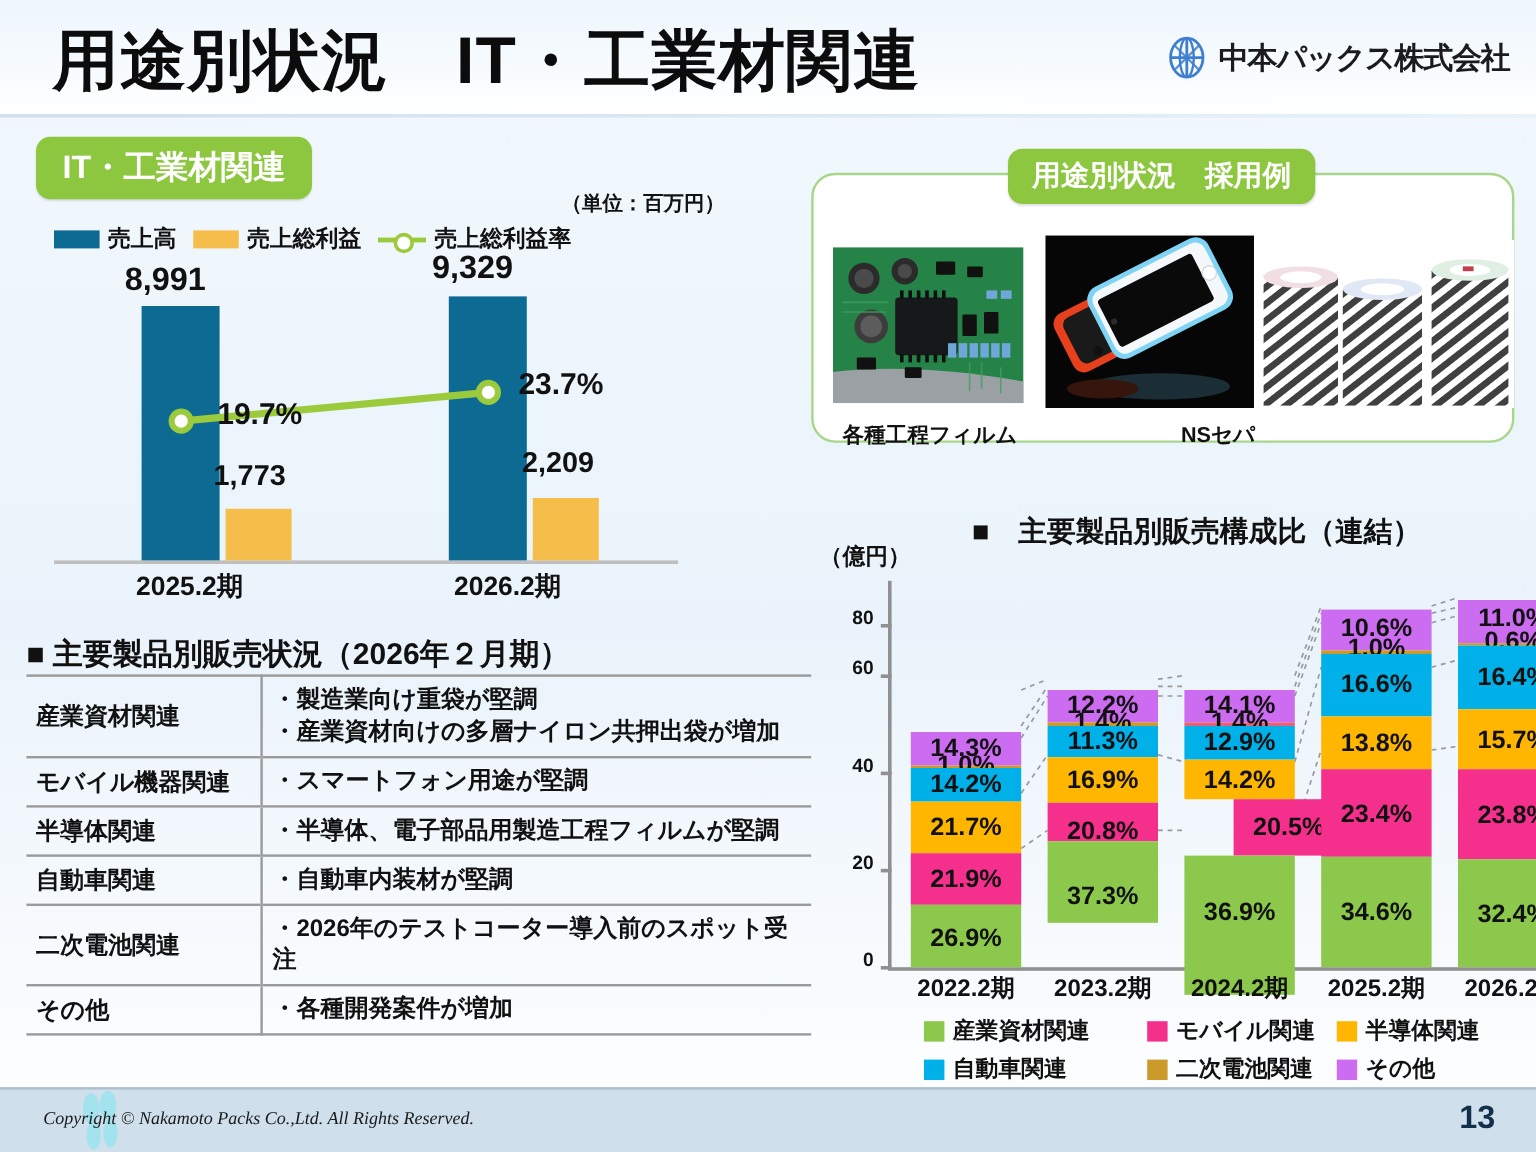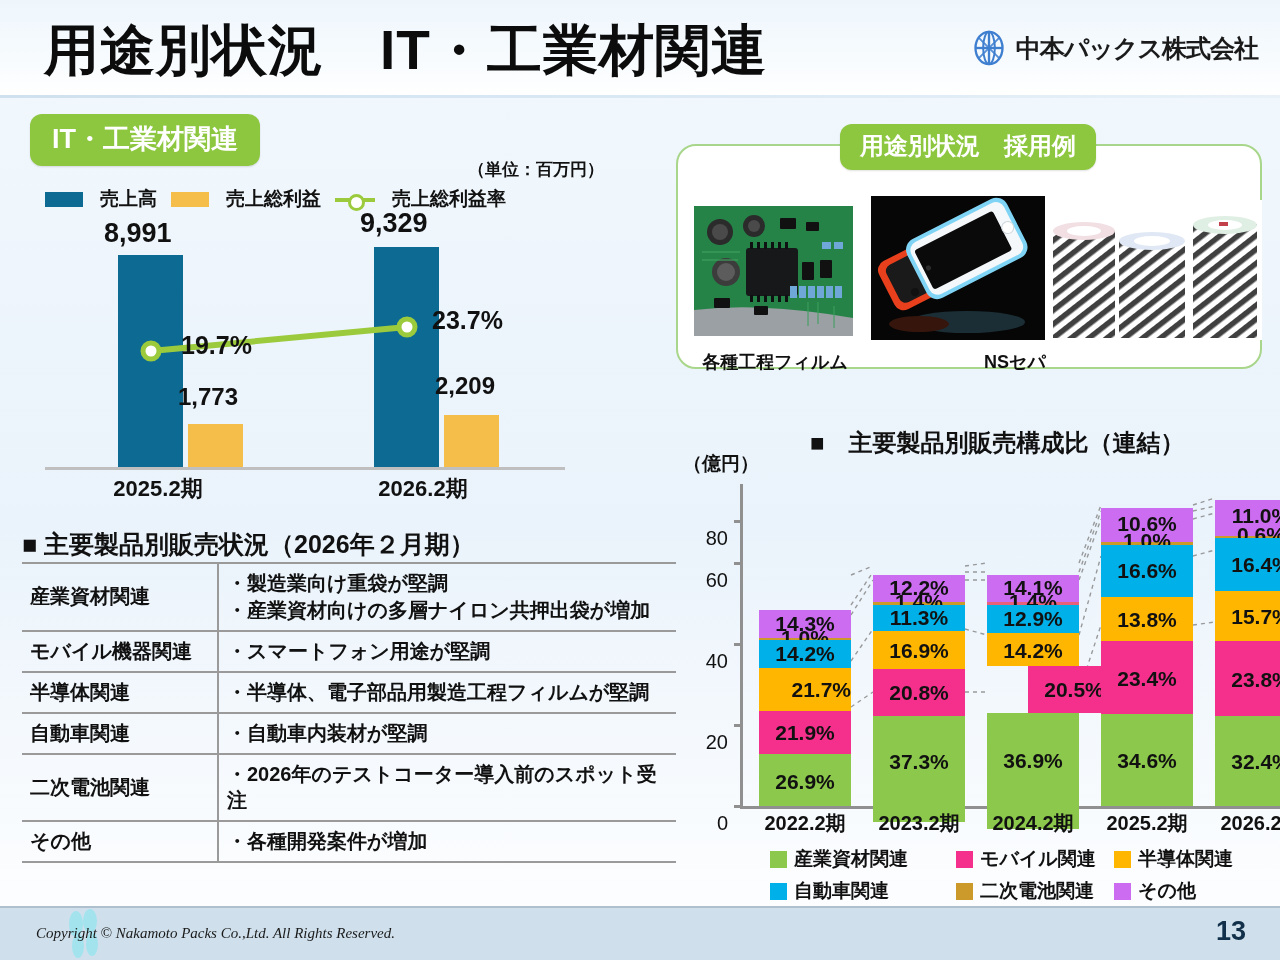--- a/index.html
+++ b/index.html
@@ -25,21 +25,21 @@
   
   .pill { display:inline-block; background:#8DC73F; color:#fff; font-weight:bold;
     border-radius:12px; text-align:center; white-space:nowrap;
     box-shadow:0 1px 2px rgba(0,0,0,.12); }
 
   
   .it-badge { position:absolute; left:30px; top:114px; padding:7px 22px 9px; font-size:27px; }
   .unit-note { position:absolute; left:468px; top:158px; font-size:17px; font-weight:bold; color:#111; }
 
   .bl-legend { position:absolute; left:45px; top:186px; display:flex; align-items:center; gap:14px; }
-  .lg-item { display:flex; align-items:center; gap:17px; }
+  .lg-item { display:flex; align-items:center; gap:7px; }
   .lg-sw { width:38px; height:15px; flex:none; }
   .lg-line { position:relative; width:40px; height:15px; flex:none; }
   .lg-line::before { content:""; position:absolute; left:0; top:6px; width:40px; height:4px; background:#9BCB3C; }
   .lg-line::after { content:""; position:absolute; left:13px; top:2px; width:11px; height:11px;
     border-radius:50%; background:#fff; border:3px solid #9BCB3C; }
   .lg-lb { font-size:19px; font-weight:bold; color:#111; white-space:nowrap; }
 
   .bl-chart { position:absolute; left:45px; top:215px; width:520px; height:255px; }
   .axis-line { position:absolute; left:0; bottom:0; width:520px; height:3px; background:#bfbfbf; }
   .bar { position:absolute; bottom:3px; }
@@ -72,21 +72,21 @@
   .cap { position:absolute; font-size:18px; font-weight:bold; color:#111;
     text-align:center; white-space:nowrap; }
 
   
   .sc-title { position:absolute; left:810px; top:427px; font-size:24px; font-weight:bold; color:#111; white-space:nowrap; }
   .sc-unit { position:absolute; left:683px; top:451px; font-size:19px; font-weight:bold; color:#111; }
   .sc-area { position:absolute; left:676px; top:470px; width:604px; height:370px; }
   .yax { position:absolute; left:64px; top:14px; width:3px; height:322px; background:#909090; }
   .ytick { position:absolute; left:58px; width:9px; height:3px; background:#909090; }
   .ylab { position:absolute; left:0; width:52px; text-align:right;
-    font-size:20px; font-weight:normal; color:#111;margin-top:20px; }
+    font-size:16px; font-weight:bold; color:#111; }
   .xax { position:absolute; left:64px; top:336px; width:540px; height:3px; background:#909090; }
   .sbar { position:absolute; width:92px; }
   .seg { position:relative; width:92px; }
   .seg span { position:absolute; left:0; width:92px; text-align:center;
     font-size:21px; font-weight:bold; color:#111; }
   .sx { position:absolute; top:340px; width:112px; text-align:center;
     font-size:20px; font-weight:bold; color:#111; }
   .conn { position:absolute; left:0; top:0; pointer-events:none; }
 
   .sc-legend { position:absolute; left:770px; top:846px; width:470px;
@@ -365,21 +365,21 @@
       <div class="seg" style="height:28px;background:#CC6CF0;">
         <span style="top:2px;">14.3%</span>
         </div>
       <div class="seg" style="height:2px;background:#CC9A2B;">
         <span style="top:-12px;">1.0%</span>
         </div>
       <div class="seg" style="height:28px;background:#00B0E8;">
         <span style="top:2px;">14.2%</span>
         </div>
       <div class="seg" style="height:43px;background:#FFB600;">
-        <span style="top:10px;text-align:right;">21.7%</span>
+        <span style="top:10px;">21.7%</span>
         </div>
       <div class="seg" style="height:43px;background:#F5308C;">
         <span style="top:10px;">21.9%</span>
         </div>
       <div class="seg" style="height:52px;background:#8CC84B;">
         <span style="top:16px;">26.9%</span>
         </div>
     </div>
 
     <div class="sbar" style="left:197px;top:105px;">
@@ -388,24 +388,24 @@
         </div>
       <div class="seg" style="height:3px;background:#CC9A2B;">
         <span style="top:-12px;">1.4%</span>
         </div>
       <div class="seg" style="height:26px;background:#00B0E8;">
         <span style="top:1px;">11.3%</span>
         </div>
       <div class="seg" style="height:38px;background:#FFB600;">
         <span style="top:8px;">16.9%</span>
         </div>
-      <div class="seg" style="height:47px;background:#F5308C;">
+      <div class="seg" style="height:32px;background:#F5308C;">
         <span style="top:12px;">20.8%</span>
         </div>
-      <div class="seg" style="height:106px;background:#8CC84B;">
+      <div class="seg" style="height:68px;background:#8CC84B;">
         <span style="top:34px;">37.3%</span>
         </div>
     </div>
 
     <div class="sbar" style="left:311px;top:105px;">
       <div class="seg" style="height:27px;background:#CC6CF0;">
         <span style="top:1px;">14.1%</span>
         </div>
       <div class="seg" style="height:3px;background:#E8607A;">
         <span style="top:-12px;">1.4%</span>

